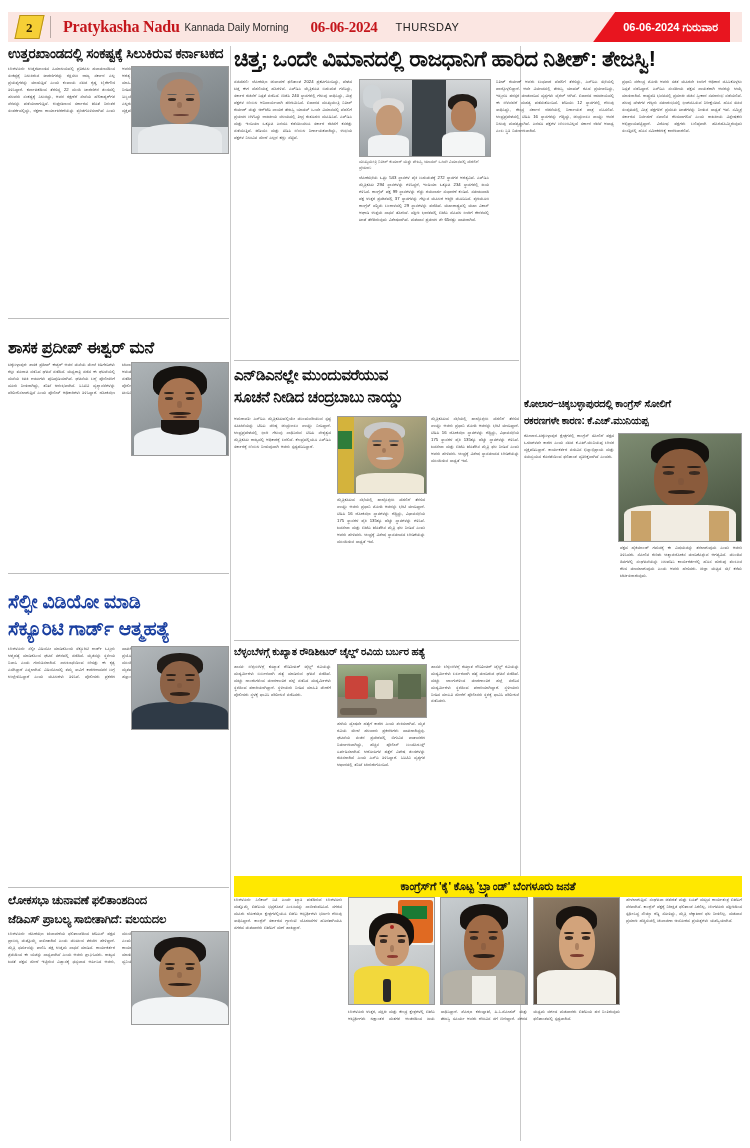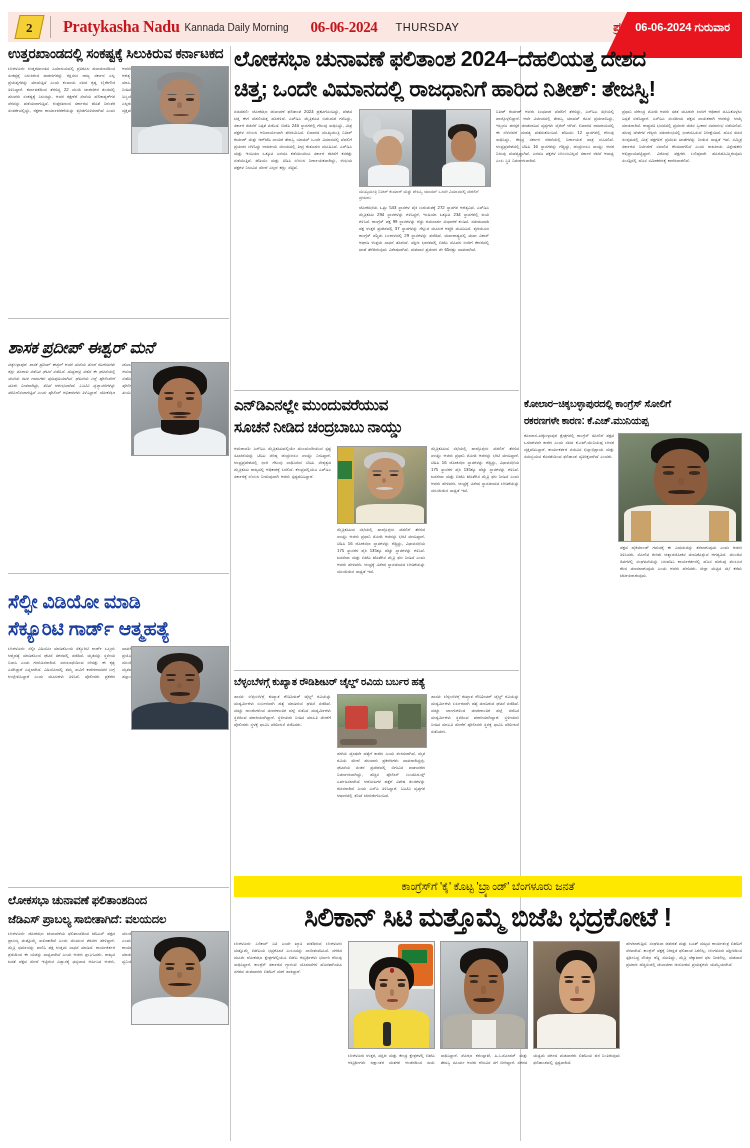--- a/index.html
+++ b/index.html
@@ -34,22 +34,22 @@
   .mh-date{
     font-family:"Liberation Serif",serif;font-weight:bold;font-size:15px;
     color:#c4161c;margin-left:22px;white-space:nowrap;letter-spacing:-0.3px;
   }
   .mh-day{font-size:11px;color:#222;margin-left:18px;letter-spacing:0.5px;white-space:nowrap;}
   .mh-kn{
     margin-left:auto;color:#c4161c;font-size:12px;font-weight:bold;
     white-space:nowrap;padding-right:14px;
   }
   .mh-red{
-    position:absolute;right:0;top:0;height:30px;background:#e8151f;
-    display:flex;align-items:center;padding:0 12px 16px 30px;
+    position:absolute;right:12px;top:0;height:30px;background:#e8151f;
+    display:flex;align-items:center;padding:0 12px 0 30px;
     clip-path:polygon(22px 0,100% 0,100% 100%,0 100%);
   }
   .mh-red span{color:#fff;font-size:11px;font-weight:bold;white-space:nowrap;}
 
   
   .page{position:absolute;left:8px;top:46px;width:734px;height:1095px;}
   .col-left{position:absolute;left:0;top:0;width:221px;height:1095px;}
   .col-mid{position:absolute;left:226px;top:0;width:285px;height:1095px;}
   .col-right{position:absolute;left:516px;top:0;width:218px;height:1095px;}
   .vrule{position:absolute;top:0;width:1px;height:1095px;background:#c9c9c9;}
@@ -88,21 +88,21 @@
   .ph-nose{position:absolute;width:5%;height:7%;border-radius:45%;background:rgba(120,80,60,.42);}
   .ph-stache{position:absolute;height:4%;border-radius:45% 45% 50% 50%;background:#2e2018;}
 
   
   .hr-thin{height:1px;background:#bdbdbd;margin:6px 0 5px;}
 
   
   .ystrip{
     background:#ffe800;height:21px;display:flex;align-items:center;justify-content:center;
   }
-  .ystrip span{font-size:11px;font-weight:normal;color:#111;letter-spacing:-0.2px;white-space:nowrap;}
+  .ystrip span{font-size:11px;font-weight:bold;color:#111;letter-spacing:-0.2px;white-space:nowrap;}
   .cap{font-size:4.4px;color:#444;line-height:1.3;}
 </style>
 </head>
 <body>
 
 <div class="masthead">
   <div class="mh-logo-wrap">
     <div class="mh-logo">
       <span>2</span>
     </div>
@@ -142,21 +142,21 @@
           <div class="ph-eye" style="left:56%;top:36%;"></div>
           <div class="ph-nose" style="left:47%;top:41%;"></div>
           <div class="ph-mouth" style="left:43%;top:55%;width:16%;"></div>
         </div>
         <div class="body-txt tcols2" style="height:246px;">ಬೆಂಗಳೂರು: ಉತ್ತರಖಾಂಡದ ಹಿಮಾಲಯದಲ್ಲಿ ಪ್ರತಿಕೂಲ ಹವಾಮಾನದಿಂದ ಸಂಕಷ್ಟಕ್ಕೆ ಸಿಲುಕಿರುವ ಚಾರಣಿಗರನ್ನು ರಕ್ಷಿಸಲು ರಾಜ್ಯ ಸರ್ಕಾರ ಎಲ್ಲ ಪ್ರಯತ್ನಗಳನ್ನು ಮಾಡುತ್ತಿದೆ ಎಂದು ಕಂದಾಯ ಸಚಿವ ಕೃಷ್ಣ ಬೈರೇಗೌಡ ತಿಳಿಸಿದ್ದಾರೆ. ಕರ್ನಾಟಕದಿಂದ ತೆರಳಿದ್ದ 22 ಮಂದಿ ಚಾರಣಿಗರ ತಂಡದಲ್ಲಿ ಹಲವರು ಸಂಕಷ್ಟಕ್ಕೆ ಸಿಲುಕಿದ್ದು, ಅವರ ರಕ್ಷಣೆಗೆ ಸೇನೆಯ ಹೆಲಿಕಾಪ್ಟರ್‌ಗಳ ನೆರವನ್ನು ಪಡೆಯಲಾಗುತ್ತಿದೆ. ಉತ್ತರಖಾಂಡ ಸರ್ಕಾರದ ಜೊತೆ ನಿರಂತರ ಸಂಪರ್ಕದಲ್ಲಿದ್ದು, ರಕ್ಷಣಾ ಕಾರ್ಯಾಚರಣೆಯನ್ನು ತ್ವರಿತಗೊಳಿಸಲಾಗಿದೆ ಎಂದು ಅವರು ಹೇಳಿದರು. ಈ ಬಗ್ಗೆ ಮುಖ್ಯಮಂತ್ರಿಗಳ ಜೊತೆಯೂ ಚರ್ಚಿಸಲಾಗಿದ್ದು, ಅಗತ್ಯ ಕ್ರಮಗಳನ್ನು ಕೈಗೊಳ್ಳಲಾಗುವುದು. ಚಾರಣಿಗರ ಕುಟುಂಬದವರಿಗೆ ಸೂಕ್ತ ಮಾಹಿತಿ ನೀಡಲು ಸಹಾಯವಾಣಿ ಆರಂಭಿಸಲಾಗಿದೆ ಎಂದು ಸಚಿವರು ಮಾಹಿತಿ ನೀಡಿದರು. ಸ್ಥಳೀಯ ಆಡಳಿತ ಮತ್ತು ರಾಷ್ಟ್ರೀಯ ವಿಪತ್ತು ನಿರ್ವಹಣಾ ಪಡೆಯ ಸಿಬ್ಬಂದಿ ಕಾರ್ಯಾಚರಣೆಯಲ್ಲಿ ತೊಡಗಿದ್ದಾರೆ. ಹವಾಮಾನ ಸುಧಾರಿಸಿದ ತಕ್ಷಣ ಎಲ್ಲರನ್ನೂ ಸುರಕ್ಷಿತವಾಗಿ ಕರೆತರಲಾಗುವುದು ಎಂಬ ವಿಶ್ವಾಸವನ್ನು ಅವರು ವ್ಯಕ್ತಪಡಿಸಿದರು.</div>
       </div>
     </div>
 
     <div class="hr-thin"></div>
 
-    <div style="margin-top:20px;font-style:italic;">
+    <div style="margin-top:20px;">
       <div class="hl hl-kn hl-2">ಶಾಸಕ ಪ್ರದೀಪ್ ಈಶ್ವರ್ ಮನೆ</div>
 
       <div style="position:relative;height:205px;">
         <div class="photo" style="position:absolute;right:0;top:0;width:96px;height:92px;background:#9fa6aa;">
           <div class="sky" style="background:linear-gradient(155deg,#aeb4b7,#7b8184);"></div>
           <div class="ph-body" style="left:2%;bottom:0;width:96%;height:30%;background:#eef1f3;"></div>
           <div class="ph-hair" style="left:22%;top:4%;width:56%;height:34%;background:#15120f;"></div>
           <div class="ph-face" style="left:27%;top:16%;width:46%;height:54%;background:#a87451;"></div>
           <div class="ph-brow" style="left:33%;top:32%;"></div>
           <div class="ph-brow" style="left:55%;top:32%;"></div>
@@ -214,21 +214,20 @@
           <div class="ph-stache" style="left:38%;top:55%;width:24%;"></div>
         </div>
         <div class="body-txt tcols2" style="height:235px;">ಬೆಂಗಳೂರು: ಲೋಕಸಭಾ ಚುನಾವಣೆಯ ಫಲಿತಾಂಶದಿಂದ ಜೆಡಿಎಸ್ ಪಕ್ಷದ ಪ್ರಾಬಲ್ಯ ಮತ್ತೊಮ್ಮೆ ಸಾಬೀತಾಗಿದೆ ಎಂದು ಮುಖಂಡ ಶರವಣ ಹೇಳಿದ್ದಾರೆ. ಮೈತ್ರಿ ಧರ್ಮವನ್ನು ಪಾಲಿಸಿ ಪಕ್ಷ ಉತ್ತಮ ಸಾಧನೆ ಮಾಡಿದೆ. ಕಾರ್ಯಕರ್ತರ ಶ್ರಮದಿಂದ ಈ ಯಶಸ್ಸು ಸಾಧ್ಯವಾಗಿದೆ ಎಂದು ಅವರು ಶ್ಲಾಘಿಸಿದರು. ರಾಜ್ಯದ ಜನತೆ ಪಕ್ಷದ ಮೇಲೆ ಇಟ್ಟಿರುವ ವಿಶ್ವಾಸಕ್ಕೆ ಧನ್ಯವಾದ ಅರ್ಪಿಸಿದ ಅವರು, ಮುಂದಿನ ದಿನಗಳಲ್ಲಿ ಜನಪರ ಕಾರ್ಯಕ್ರಮಗಳಿಗೆ ಆದ್ಯತೆ ನೀಡಲಾಗುವುದು ಎಂದು ಹೇಳಿದರು. ಸಂಘಟನೆಯನ್ನು ಮತ್ತಷ್ಟು ಬಲಪಡಿಸುವ ನಿಟ್ಟಿನಲ್ಲಿ ಕಾರ್ಯಕರ್ತರ ಸಭೆ ನಡೆಸಲಾಗುವುದು. ಪಕ್ಷದ ಸಿದ್ಧಾಂತಕ್ಕೆ ಬದ್ಧರಾಗಿ ಕೆಲಸ ಮಾಡುವಂತೆ ಅವರು ಕರೆ ನೀಡಿದರು. ರೈತರ ಸಮಸ್ಯೆಗಳಿಗೆ ಧ್ವನಿಯಾಗುವುದಾಗಿಯೂ ಭರವಸೆ ನೀಡಿದರು.</div>
       </div>
     </div>
   </div>
 
   <div class="col-mid">
 
     <div style="width:508px;">
-      <div class="hl hl-kn hl-main">ಲೋಕಸಭಾ ಚುನಾವಣೆ ಫಲಿತಾಂಶ 2024–ದೆಹಲಿಯತ್ತ ದೇಶದ</div>
       <div class="hl hl-kn hl-main" style="margin-bottom:7px;">ಚಿತ್ತ; ಒಂದೇ ವಿಮಾನದಲ್ಲಿ ರಾಜಧಾನಿಗೆ ಹಾರಿದ ನಿತೀಶ್: ತೇಜಸ್ವಿ!</div>
 
       <div style="position:relative;width:508px;height:273px;">
 
         <div class="body-txt" style="position:absolute;left:0;top:0;width:118px;height:273px;">ನವದೆಹಲಿ: ಲೋಕಸಭಾ ಚುನಾವಣೆ ಫಲಿತಾಂಶ 2024 ಪ್ರಕಟಗೊಂಡಿದ್ದು, ದೇಶದ ಚಿತ್ತ ಈಗ ದೆಹಲಿಯತ್ತ ಹೊರಳಿದೆ. ಎನ್‌ಡಿಎ ಮೈತ್ರಿಕೂಟ ಬಹುಮತ ಗಳಿಸಿದ್ದು, ಸರ್ಕಾರ ರಚನೆಗೆ ಸಿದ್ಧತೆ ನಡೆಸಿದೆ. ಬಿಜೆಪಿ 240 ಸ್ಥಾನಗಳಲ್ಲಿ ಗೆಲುವು ಸಾಧಿಸಿದ್ದು, ಮಿತ್ರ ಪಕ್ಷಗಳ ಬೆಂಬಲ ಅನಿವಾರ್ಯವಾಗಿ ಪರಿಣಮಿಸಿದೆ. ಬಿಹಾರದ ಮುಖ್ಯಮಂತ್ರಿ ನಿತೀಶ್ ಕುಮಾರ್ ಮತ್ತು ಆರ್‌ಜೆಡಿ ನಾಯಕ ತೇಜಸ್ವಿ ಯಾದವ್ ಒಂದೇ ವಿಮಾನದಲ್ಲಿ ದೆಹಲಿಗೆ ಪ್ರಯಾಣ ಬೆಳೆಸಿದ್ದು ರಾಜಕೀಯ ವಲಯದಲ್ಲಿ ತೀವ್ರ ಕುತೂಹಲ ಮೂಡಿಸಿದೆ. ಎನ್‌ಡಿಎ ಮತ್ತು ಇಂಡಿಯಾ ಒಕ್ಕೂಟ ಎರಡೂ ಕಡೆಯಿಂದಲೂ ಸರ್ಕಾರ ರಚನೆಗೆ ಕಸರತ್ತು ನಡೆಯುತ್ತಿದೆ. ಜೆಡಿಯು ಮತ್ತು ಟಿಡಿಪಿ ಬೆಂಬಲ ನಿರ್ಣಾಯಕವಾಗಿದ್ದು, ಉಭಯ ಪಕ್ಷಗಳ ನಿಲುವಿನ ಮೇಲೆ ಎಲ್ಲರ ಕಣ್ಣು ನೆಟ್ಟಿದೆ.</div>
 
         <div style="position:absolute;left:125px;top:0;width:130px;height:273px;">
           <div class="photo" style="width:130px;height:76px;background:#6d7175;">
             <div class="sky" style="background:linear-gradient(180deg,#d3d6d8,#9aa0a4);"></div>
 
@@ -333,21 +332,20 @@
         <div class="body-txt" style="position:absolute;left:0;top:0;width:90px;height:436px;">ಕೋಲಾರ–ಚಿಕ್ಕಬಳ್ಳಾಪುರ ಕ್ಷೇತ್ರಗಳಲ್ಲಿ ಕಾಂಗ್ರೆಸ್ ಸೋಲಿಗೆ ಪಕ್ಷದ ಒಳಜಗಳವೇ ಕಾರಣ ಎಂದು ಸಚಿವ ಕೆ.ಎಚ್.ಮುನಿಯಪ್ಪ ಬೇಸರ ವ್ಯಕ್ತಪಡಿಸಿದ್ದಾರೆ. ಕಾರ್ಯಕರ್ತರ ನಡುವಿನ ಭಿನ್ನಾಭಿಪ್ರಾಯ ಮತ್ತು ಸಮನ್ವಯದ ಕೊರತೆಯಿಂದ ಫಲಿತಾಂಶ ವ್ಯತಿರಿಕ್ತವಾಗಿದೆ ಎಂದರು.</div>
         <div class="body-txt" style="position:absolute;left:96px;top:112px;width:122px;height:324px;">ಪಕ್ಷದ ಹೈಕಮಾಂಡ್ ಗಮನಕ್ಕೆ ಈ ವಿಷಯವನ್ನು ತರಲಾಗುವುದು ಎಂದು ಅವರು ತಿಳಿಸಿದರು. ಸೋಲಿನ ಕುರಿತು ಆತ್ಮಾವಲೋಕನ ಮಾಡಿಕೊಳ್ಳುವ ಅಗತ್ಯವಿದೆ. ಮುಂದಿನ ದಿನಗಳಲ್ಲಿ ಸಂಘಟನೆಯನ್ನು ಬಲಪಡಿಸಿ ಕಾರ್ಯಕರ್ತರಲ್ಲಿ ಹೊಸ ಹುರುಪು ತುಂಬುವ ಕೆಲಸ ಮಾಡಲಾಗುವುದು ಎಂದು ಅವರು ಹೇಳಿದರು. ಜಿಲ್ಲಾ ಮಟ್ಟದ ಸಭೆ ಕರೆದು ಚರ್ಚಿಸಲಾಗುವುದು.</div>
       </div>
     </div>
   </div>
 
   <div style="position:absolute;left:226px;top:830px;width:508px;">
     <div class="ystrip">
       <span>ಕಾಂಗ್ರೆಸ್‌ಗೆ 'ಕೈ' ಕೊಟ್ಟ 'ಬ್ರ್ಯಾಂಡ್' ಬೆಂಗಳೂರು ಜನತೆ</span>
     </div>
-    <div class="hl hl-kn hl-huge" style="text-align:center;margin-top:6px;margin-bottom:8px;">ಸಿಲಿಕಾನ್ ಸಿಟಿ ಮತ್ತೊಮ್ಮೆ ಬಿಜೆಪಿ ಭದ್ರಕೋಟೆ !</div>
 
     <div style="position:relative;height:228px;">
       <div class="body-txt" style="position:absolute;left:0;top:0;width:108px;height:228px;">ಬೆಂಗಳೂರು: ಸಿಲಿಕಾನ್ ಸಿಟಿ ಎಂದೇ ಖ್ಯಾತಿ ಪಡೆದಿರುವ ಬೆಂಗಳೂರು ಮತ್ತೊಮ್ಮೆ ಬಿಜೆಪಿಯ ಭದ್ರಕೋಟೆ ಎಂಬುದನ್ನು ಸಾಬೀತುಪಡಿಸಿದೆ. ನಗರದ ಮೂರು ಲೋಕಸಭಾ ಕ್ಷೇತ್ರಗಳಲ್ಲಿಯೂ ಬಿಜೆಪಿ ಅಭ್ಯರ್ಥಿಗಳು ಭರ್ಜರಿ ಗೆಲುವು ಸಾಧಿಸಿದ್ದಾರೆ. ಕಾಂಗ್ರೆಸ್ ಸರ್ಕಾರದ ಗ್ಯಾರಂಟಿ ಯೋಜನೆಗಳ ಹೊರತಾಗಿಯೂ ನಗರದ ಮತದಾರರು ಬಿಜೆಪಿಗೆ ಮಣೆ ಹಾಕಿದ್ದಾರೆ.</div>
 
       <div style="position:absolute;left:114px;top:0;width:272px;display:flex;gap:5px;">
         <div class="photo" style="width:87px;height:106px;background:#8e9498;">
           <div class="sky" style="background:linear-gradient(160deg,#e2e4e6,#b8bdbf);"></div>
           <div style="position:absolute;left:0;top:0;width:100%;height:44%;background:#f2f2ee;"></div>
           <div style="position:absolute;left:58%;top:2%;width:40%;height:40%;background:#e06a22;border-radius:3px;"></div>
           <div style="position:absolute;left:62%;top:8%;width:30%;height:12%;background:#1b7a34;"></div>

